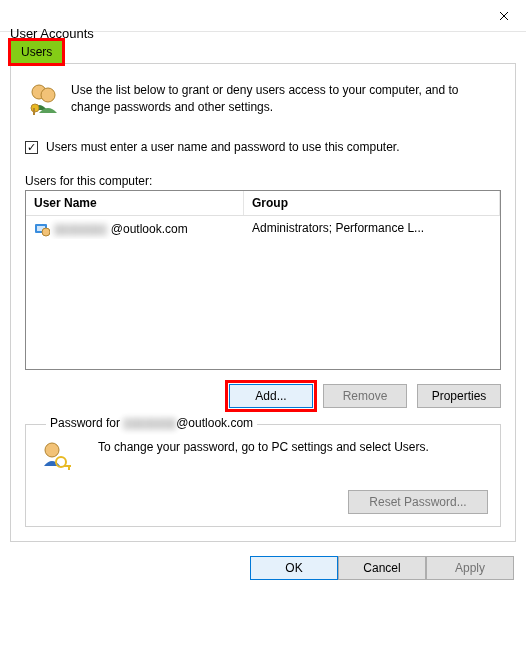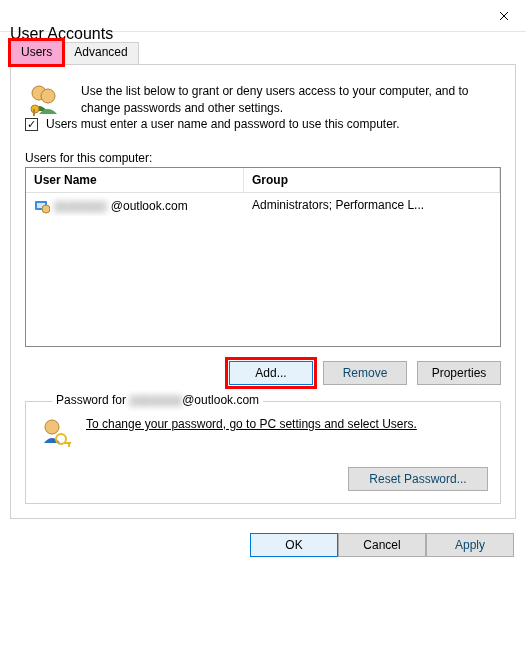--- a/index.html
+++ b/index.html
@@ -13,33 +13,33 @@
     height: 665px;
     overflow: hidden;
   }
   .titlebar {
     display: flex;
     align-items: center;
     height: 32px;
     padding: 0 0 0 10px;
     border-bottom: 1px solid #e5e5e5;
   }
-  .titlebar .title { flex: 1; font-size: 16px; margin-top: 36px; }
+  .titlebar .title { flex: 1; font-size: 13px; margin-top: 36px; }
   .titlebar .close {
     width: 45px; height: 32px;
     display: flex; align-items: center; justify-content: center;
     font-size: 14px;
   }
   .tabs {
     display: flex;
     padding: 8px 10px 0 10px;
   }
   .tab {
     padding: 4px 10px 5px 10px;
-    background: #f9a8d4;
+    background: #84cc16;
     border: 1px solid #d0d0d0;
     border-bottom: none;
     font-size: 12px;
     position: relative;
     z-index: 2;
     margin-bottom: -1px;
   }
   .tab.inactive {
     background: #f0f0f0;
     border-bottom: 1px solid #d0d0d0;
@@ -52,21 +52,22 @@
     outline-offset: -1px;
   }
   .tab-panel {
     border: 1px solid #d0d0d0;
     margin: 0 10px;
     padding: 16px 14px 14px 14px;
     position: relative;
   }
   .intro {
     display: flex;
-    gap: 20px;
+    gap: 10px;
+    margin-bottom: 24px;
   }
   .intro-icon svg { display: block; }
   .intro-text { font-size: 12px; line-height: 1.4; padding-top: 2px; }
   .cb-row {
     display: flex; align-items: center; gap: 8px;
     margin-bottom: 20px;
     font-size: 12px;
   }
   .cb {
     width: 13px; height: 13px;
@@ -123,41 +124,41 @@
     align-items: center;
     justify-content: center;
     padding: 0 8px;
   }
   .btn.default {
     background: #e5f1fb;
     border: 1px solid #0078d7;
     text-align: right;
   }
   .btn.disabled {
-    color: #0c4a6e;
+    color: #737373;
   }
   .btn.highlighted {
     outline: 3px solid #ff0000;
     outline-offset: 1px;
   }
   .group {
     border: 1px solid #d0d0d0;
     margin-top: 16px;
     padding: 14px 12px 12px 12px;
     position: relative;
   }
   .group-title {
     position: absolute;
-    top: -9px; left: 26px;
+    top: -9px; left: 20px;
     background: #fff;
     padding: 0 4px;
     font-size: 12px;
   }
   .pw-row {
-    display: flex; gap: 14px; text-decoration: underline;
+    display: flex; gap: 26px;
   }
   .pw-text { font-size: 12px; line-height: 1.4; flex: 1; }
   .pw-btn-row { display: flex; justify-content: flex-end; margin-top: 14px; }
   .footer {
     display: flex;
     justify-content: flex-end;
     padding: 14px 12px;
   }
   .blur {
     filter: blur(3px);
@@ -172,21 +173,20 @@
   <div class="title">User Accounts</div>
   <div class="close">
     <svg width="10" height="10" viewBox="0 0 10 10">
         <path d="M1 1 L9 9 M9 1 L1 9" stroke="#000" stroke-width="1"></path>
       </svg>
   </div>
 </div>
 
 <div class="tabs">
   <div class="tab highlighted">Users</div>
-  <div class="tab inactive">Advanced</div>
 </div>
 
 <div class="tab-panel">
 
   <div class="intro">
     <div class="intro-icon">
       <svg width="36" height="36" viewBox="0 0 36 36">
         <circle cx="14" cy="12" r="7" fill="#f2c277" stroke="#b28430"></circle>
         <circle cx="23" cy="15" r="7" fill="#f2c277" stroke="#b28430"></circle>
         <path d="M6 30 q8 -10 16 0 z" fill="#3a7d3a"></path>

